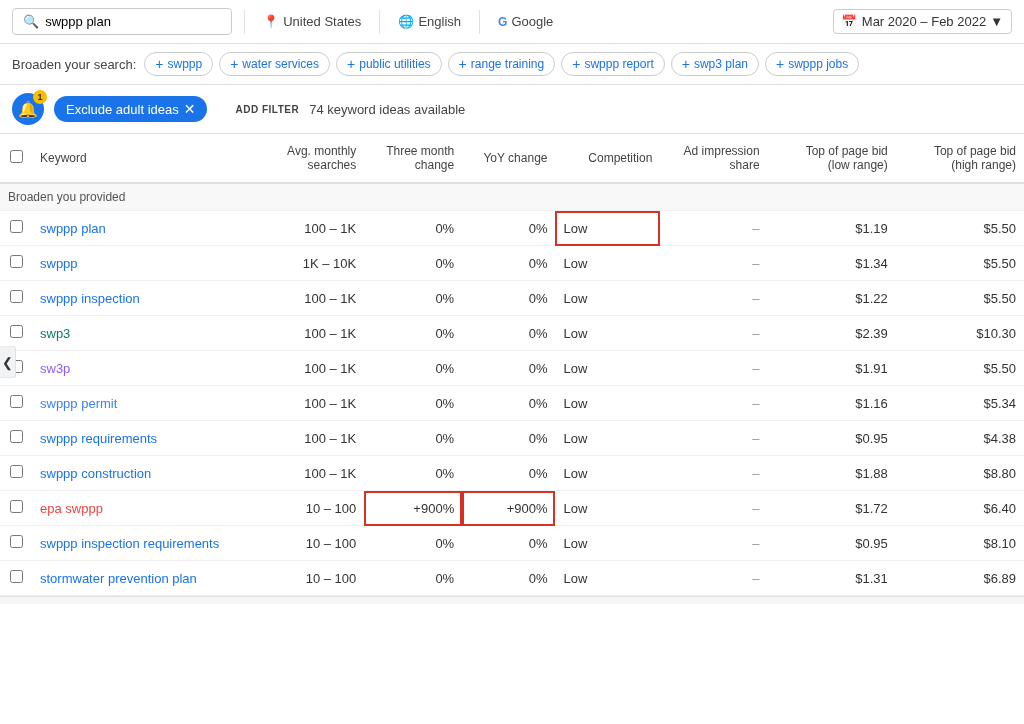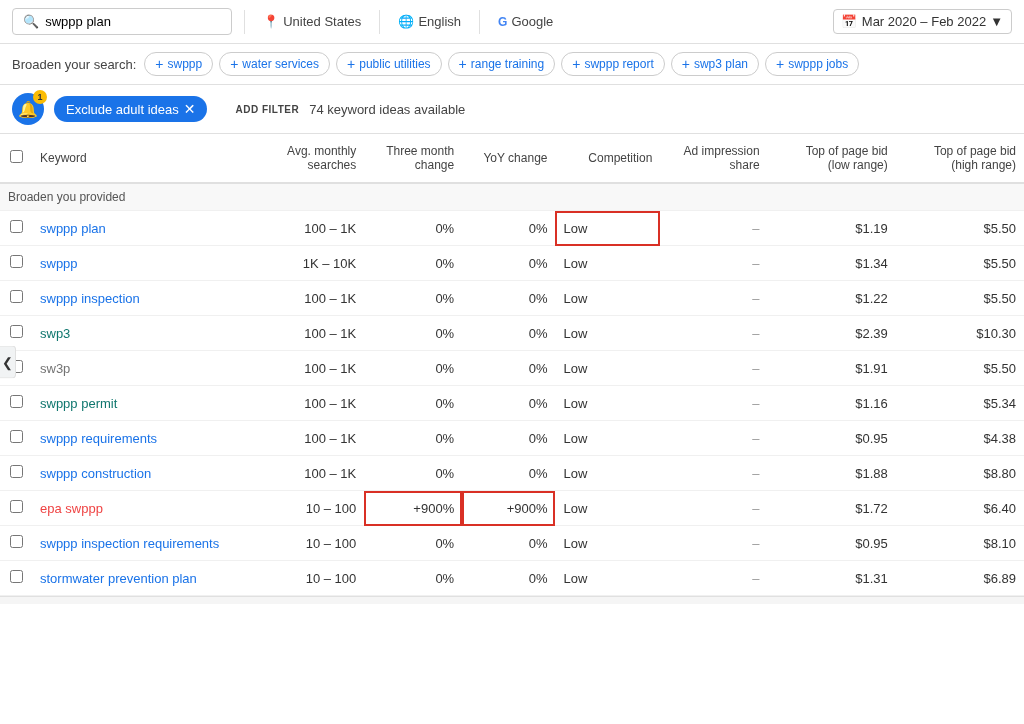--- a/index.html
+++ b/index.html
@@ -375,32 +375,32 @@
           <td>100 – 1K</td>
           <td class="three-month-col">0%</td>
           <td class="yoy-col">0%</td>
           <td style="text-align: left;">Low</td>
           <td class="dash">–</td>
           <td>$2.39</td>
           <td>$10.30</td>
         </tr>
         <tr>
           <td style="text-align: center;"><input type="checkbox" style=""></td>
-          <td style="text-align: left; color: #737373;">sw3p</td>
+          <td style="text-align: left; color: #8b5cf6;">sw3p</td>
           <td>100 – 1K</td>
           <td class="three-month-col">0%</td>
           <td class="yoy-col">0%</td>
           <td style="text-align: left;">Low</td>
           <td class="dash">–</td>
           <td>$1.91</td>
           <td>$5.50</td>
         </tr>
         <tr>
           <td style="text-align: center;"><input type="checkbox" style=""></td>
-          <td style="text-align: left; color: #0f766e;">swppp permit</td>
+          <td style="text-align: left; color: #3b82f6;">swppp permit</td>
           <td>100 – 1K</td>
           <td class="three-month-col">0%</td>
           <td class="yoy-col">0%</td>
           <td style="text-align: left;">Low</td>
           <td class="dash">–</td>
           <td>$1.16</td>
           <td>$5.34</td>
         </tr>
         <tr>
           <td style="text-align: center;"><input type="checkbox" style=""></td>

